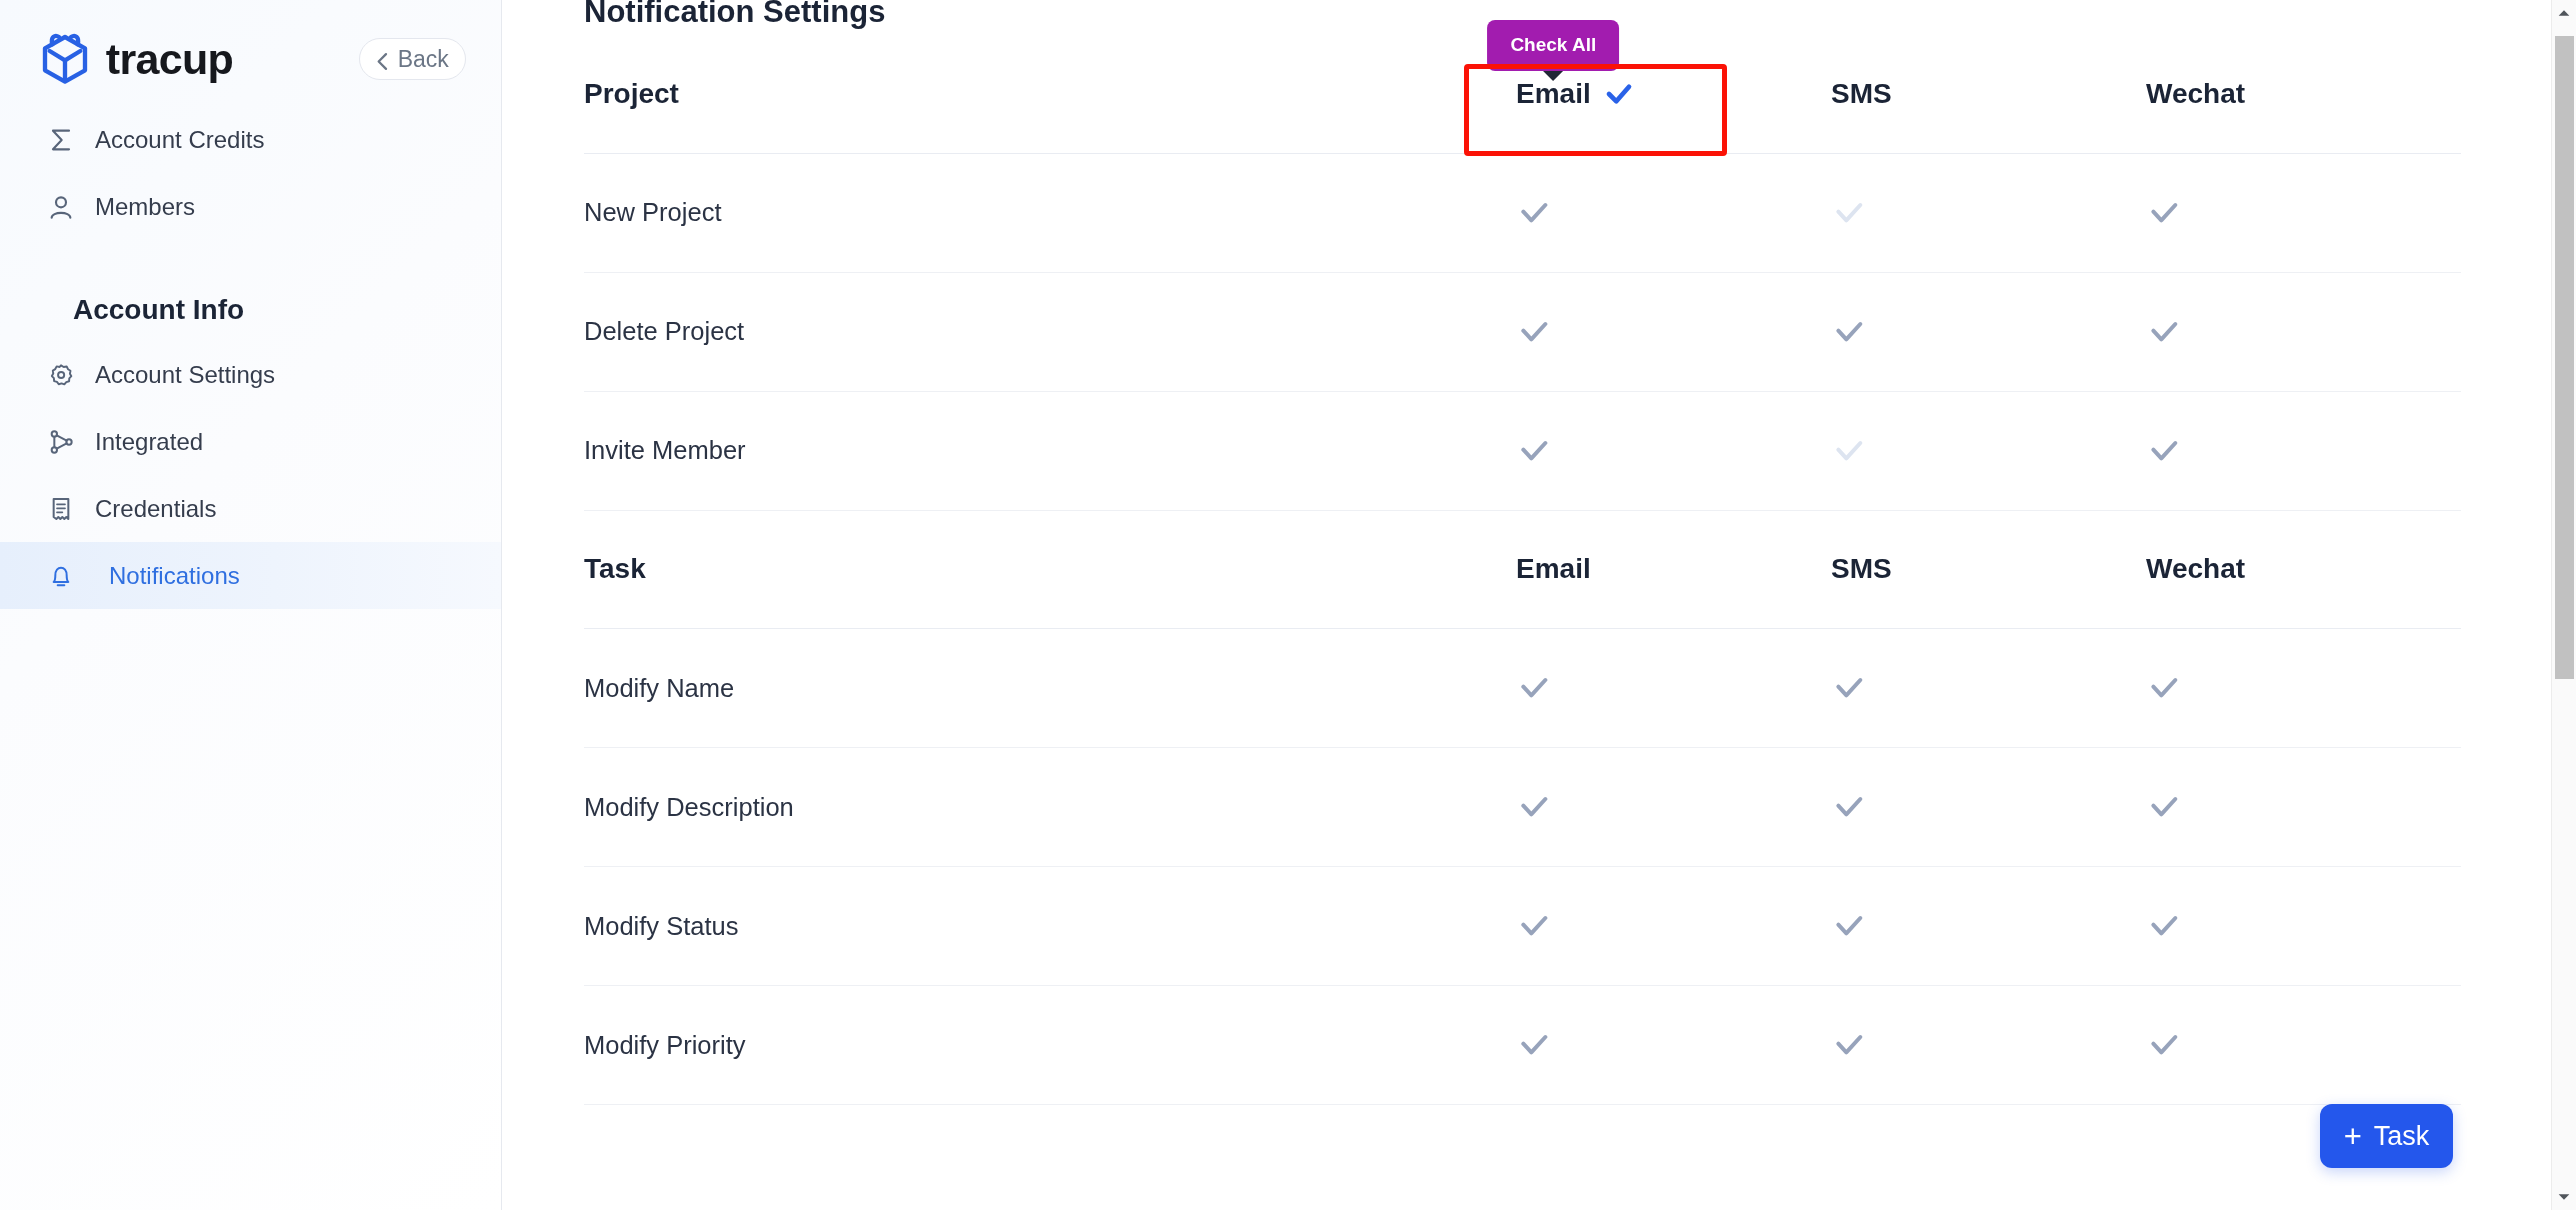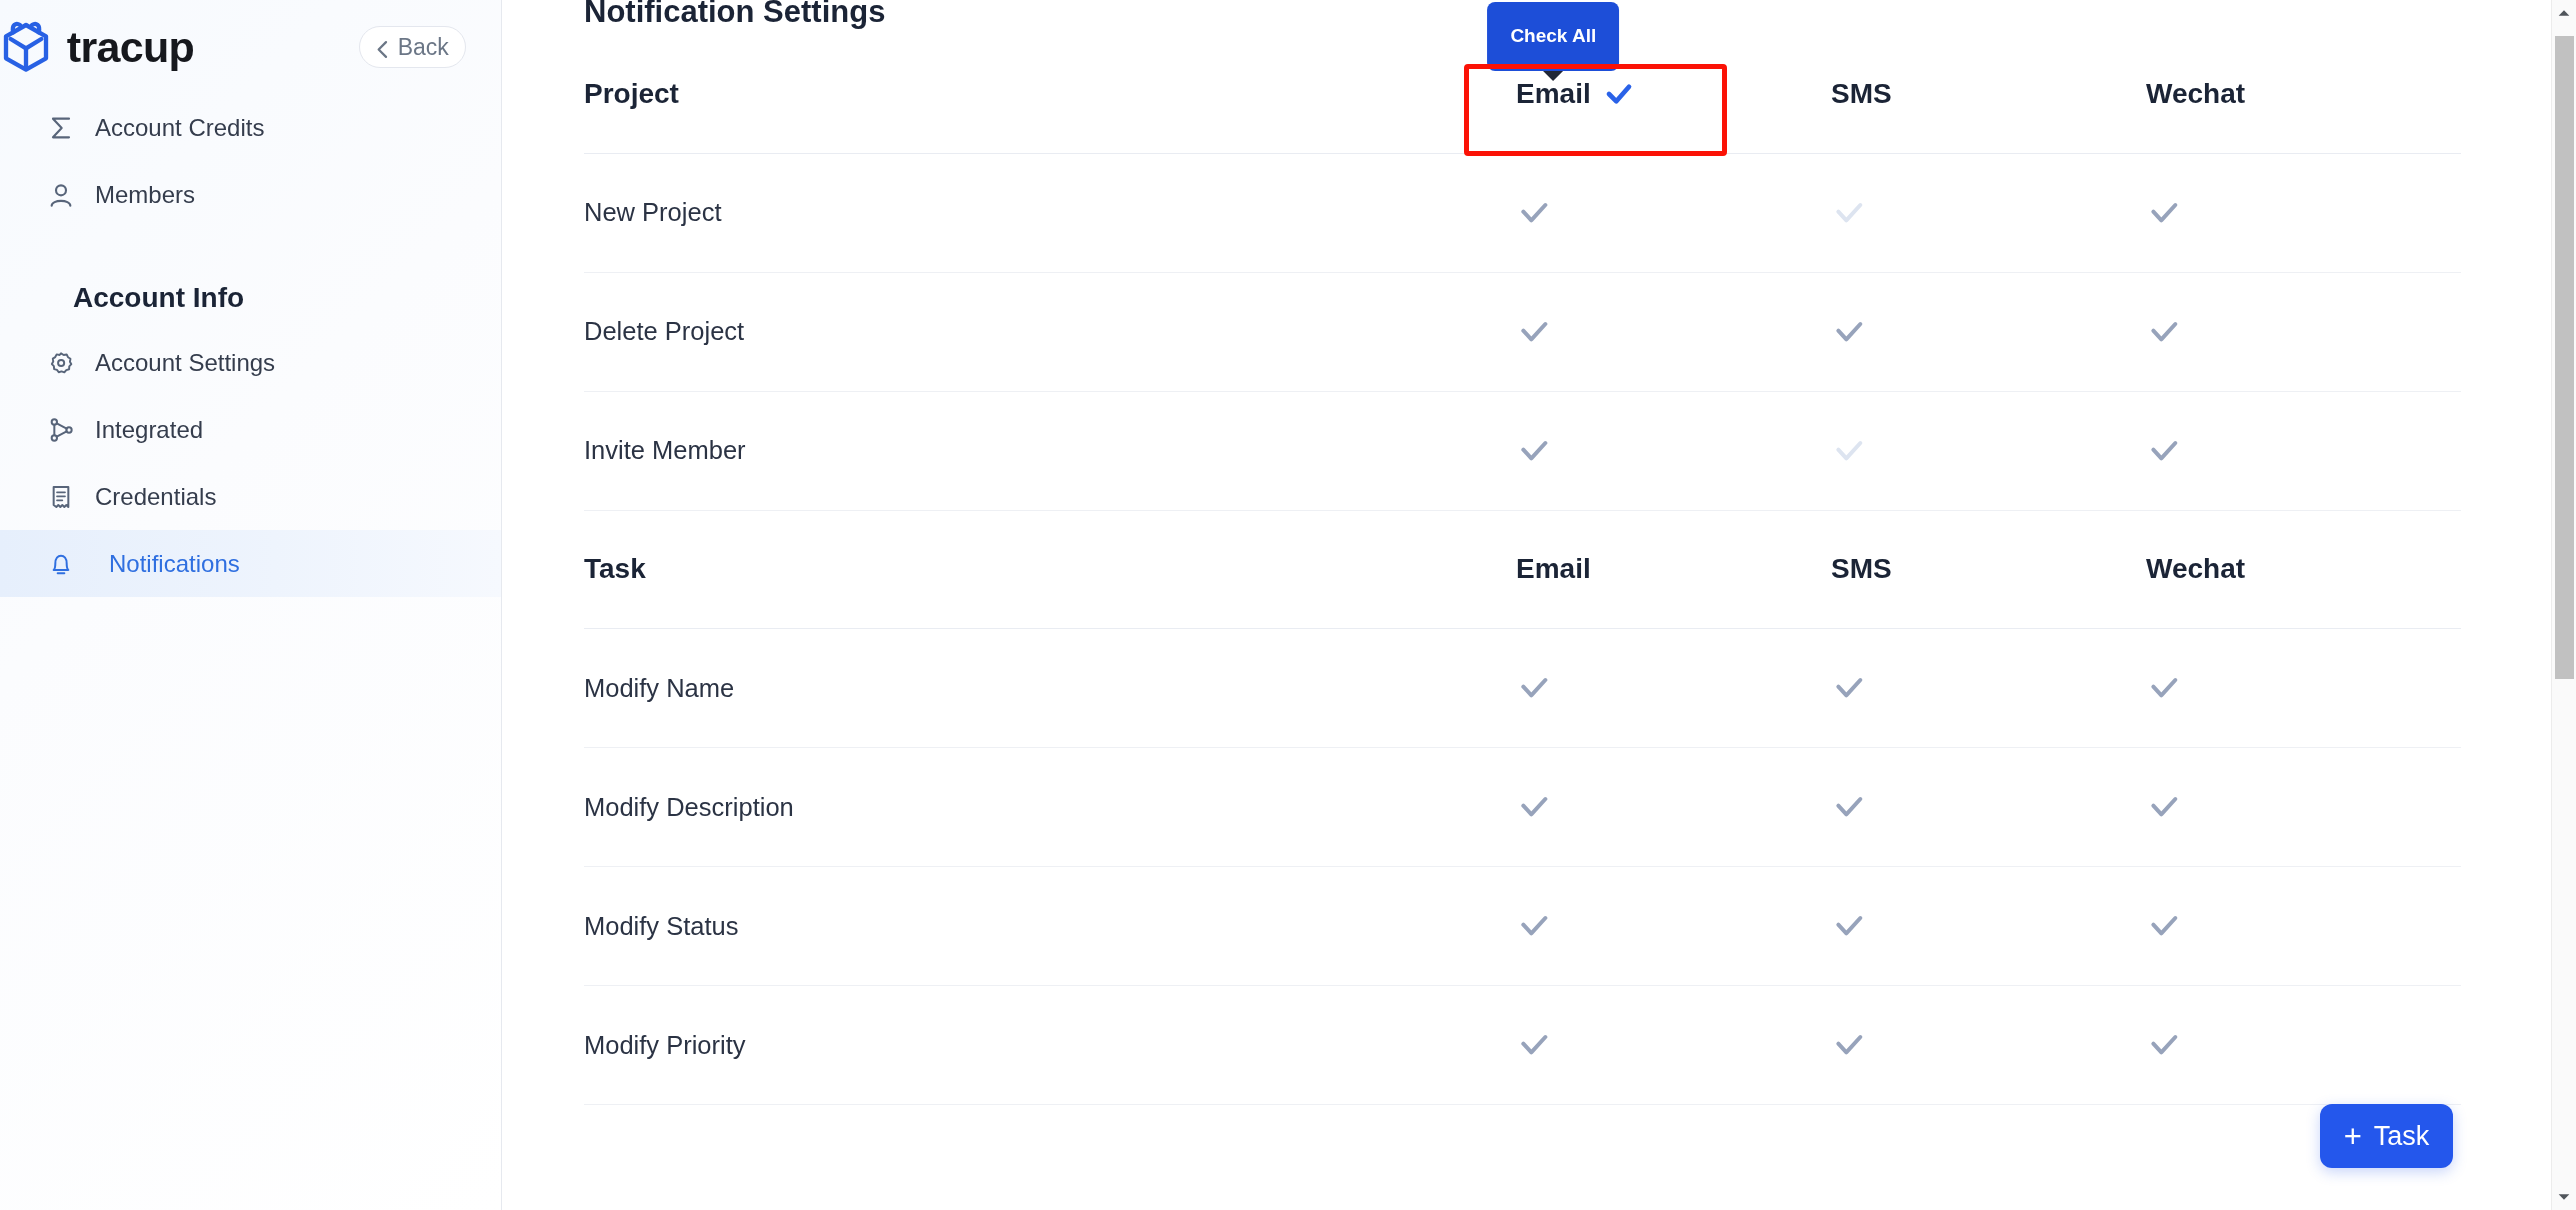--- a/index.html
+++ b/index.html
@@ -14,21 +14,21 @@
   
   .sidebar {
     position: relative;
     width: 502px; height: 1210px;
     background: linear-gradient(135deg, #f7fafe 0%, #fbfcfe 40%, #ffffff 100%);
     border-right: 0.7px solid #e6e9ef;
     flex: 0 0 502px;
   }
   .brand-row {
     display: flex; align-items: center;
-    height: 94px; padding-right: 35px;
+    height: 94px; padding-left: 39px; padding-right: 35px; margin-top: 12px;
   }
   .logo-mark { width: 52px; height: 56px; flex: 0 0 52px; }
   .brand-name {
     font-size: 43px; font-weight: 700; color: #16181d;
     letter-spacing: -0.7px; margin-left: 14.8px; white-space: nowrap;
   }
   .back-btn {
     margin-left: auto;
     display: flex; align-items: center; justify-content: center;
     gap: 9.4px;
@@ -101,24 +101,24 @@
     border-bottom: 1.3px solid #e9ecf2;
   }
   .thead-row th.ch { text-align: left; }
   .th-inner { display: flex; align-items: center; gap: 12px; }
   .th-email-wrap { position: relative; display: inline-flex; align-items: center; }
 
   .tip {
     position: absolute;
     left: 50%; transform: translateX(-50%);
     bottom: 39px;
-    background: #1d4ed8;
+    background: #a21caf;
     color: #ffffff;
     font-size: 19px; font-weight: 700;
-    padding: 24px 23px;
+    padding: 15px 23px;
     border-radius: 8px;
     white-space: nowrap;
     line-height: 1.1;
   }
   .tip::after {
     content: "";
     position: absolute;
     left: 50%; transform: translateX(-50%);
     top: 100%;
     border-left: 10.7px solid transparent;

